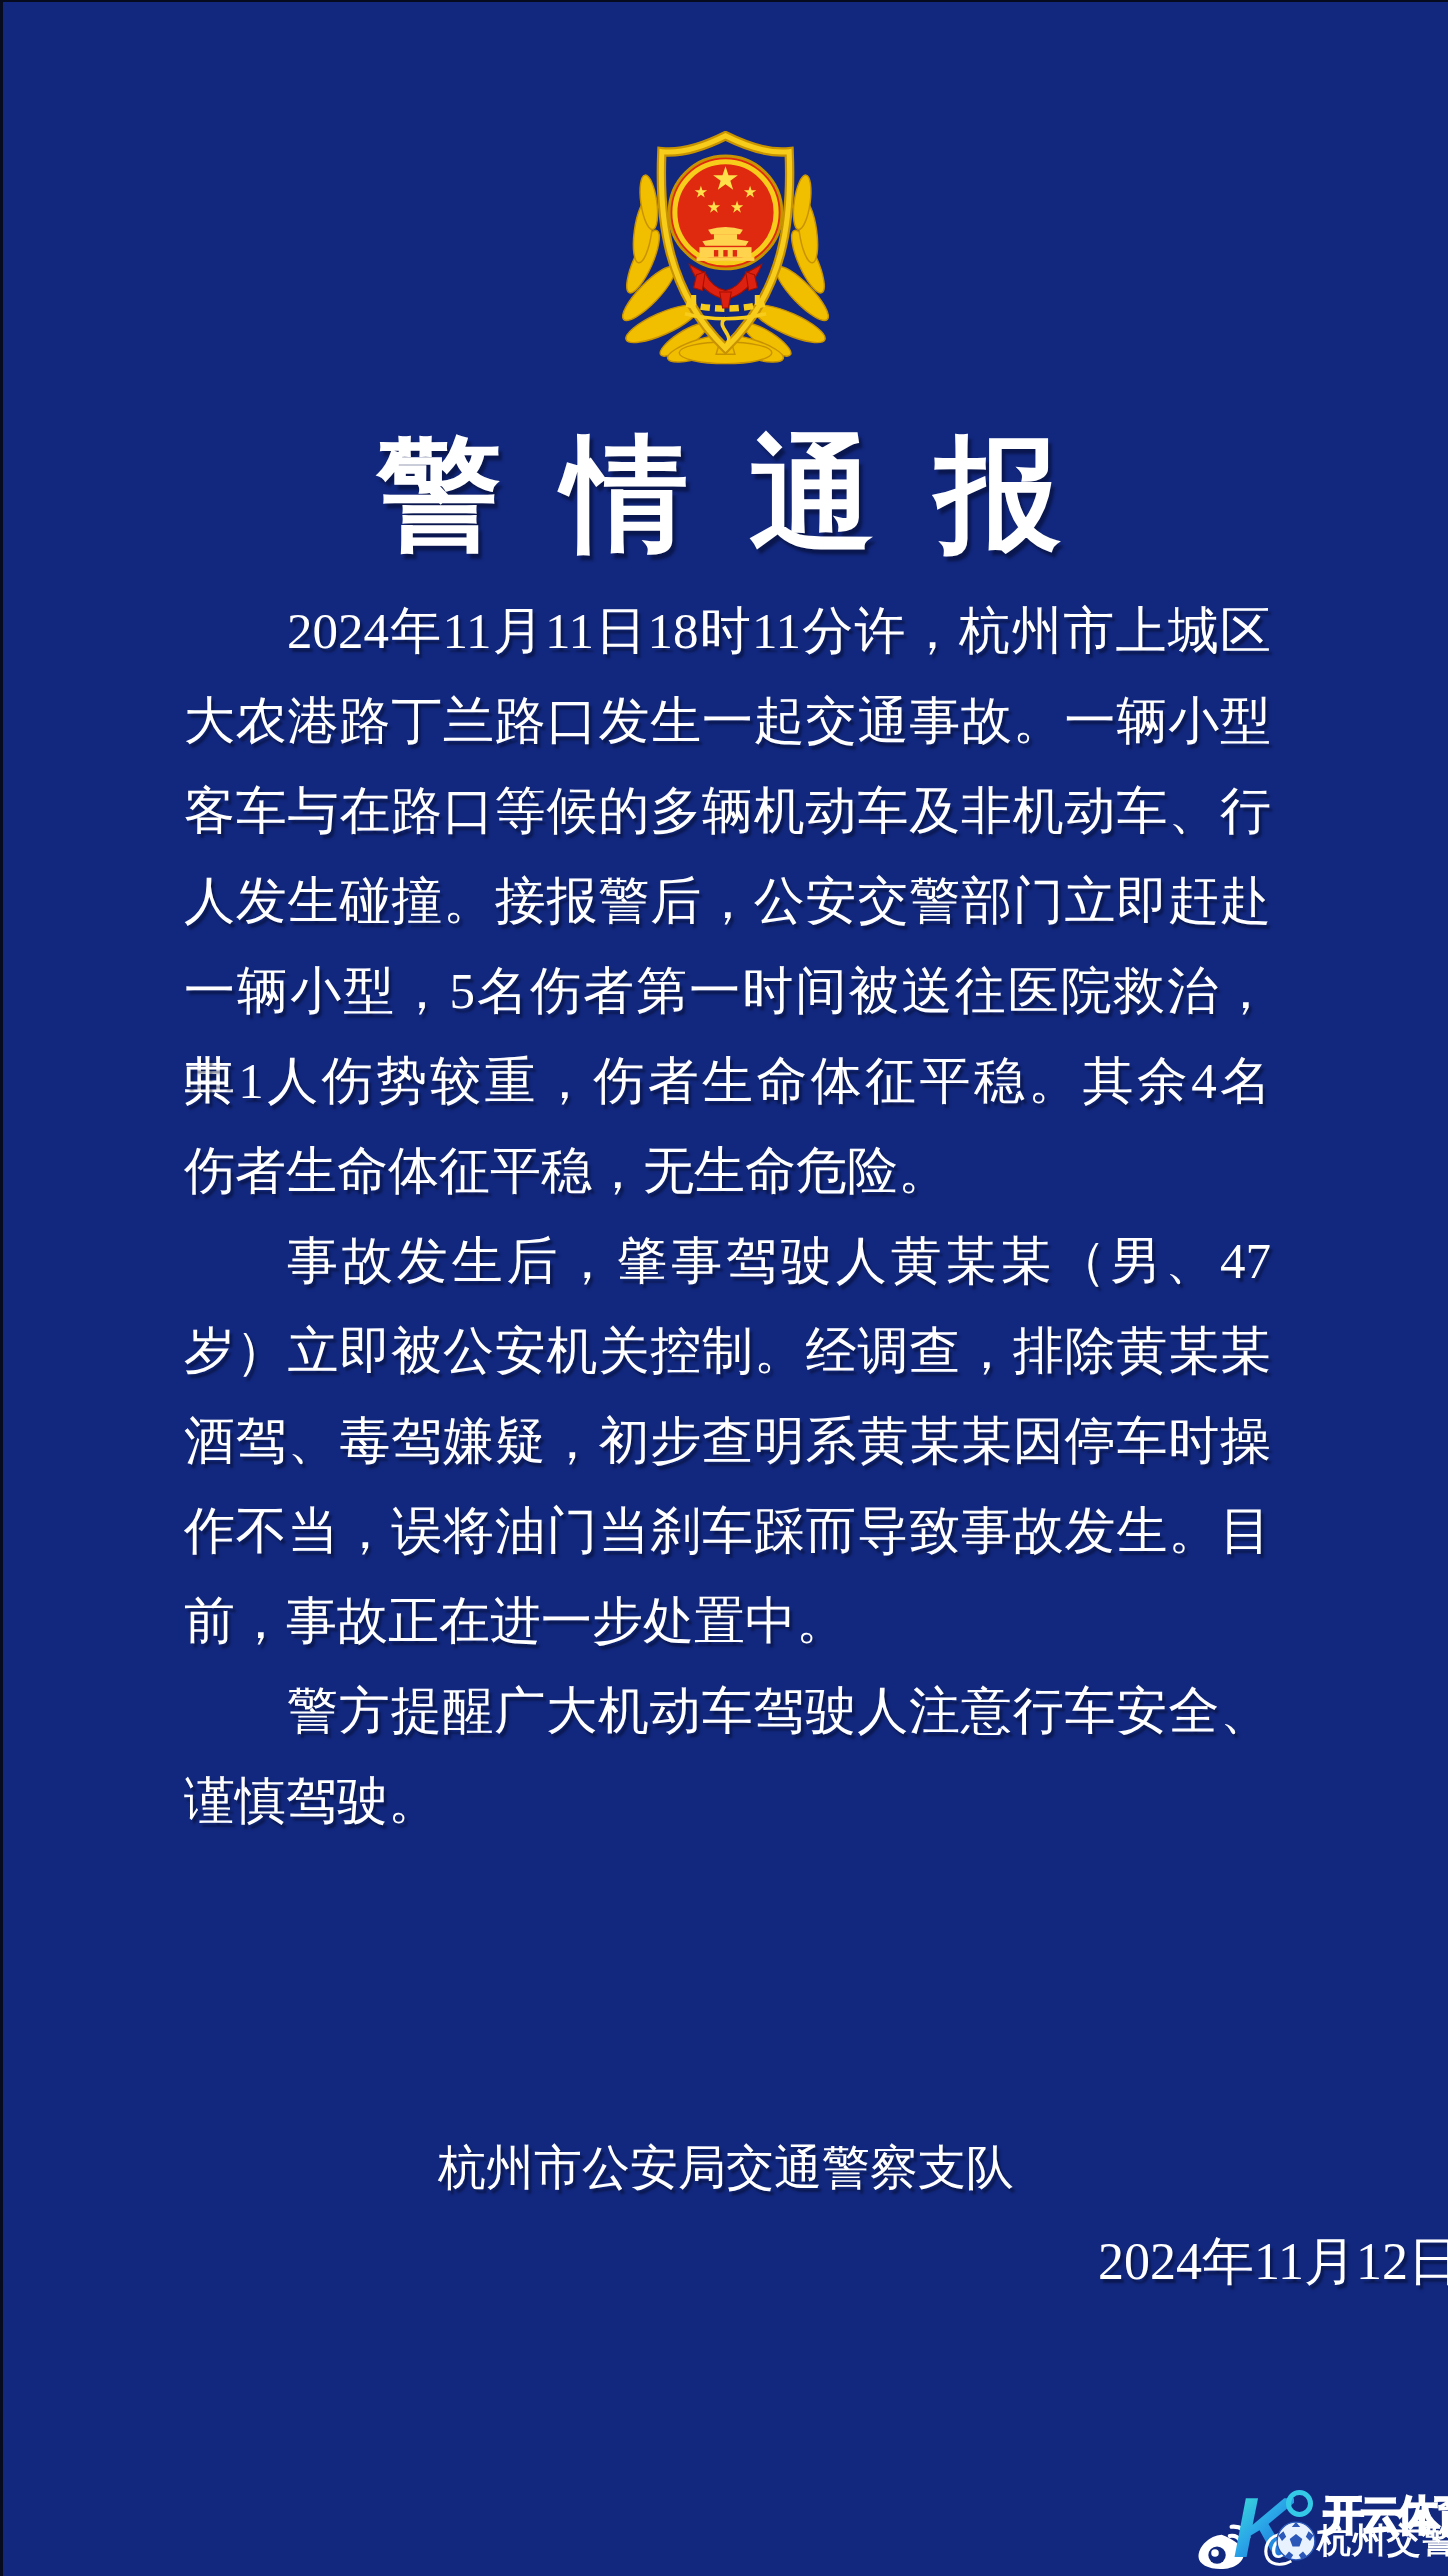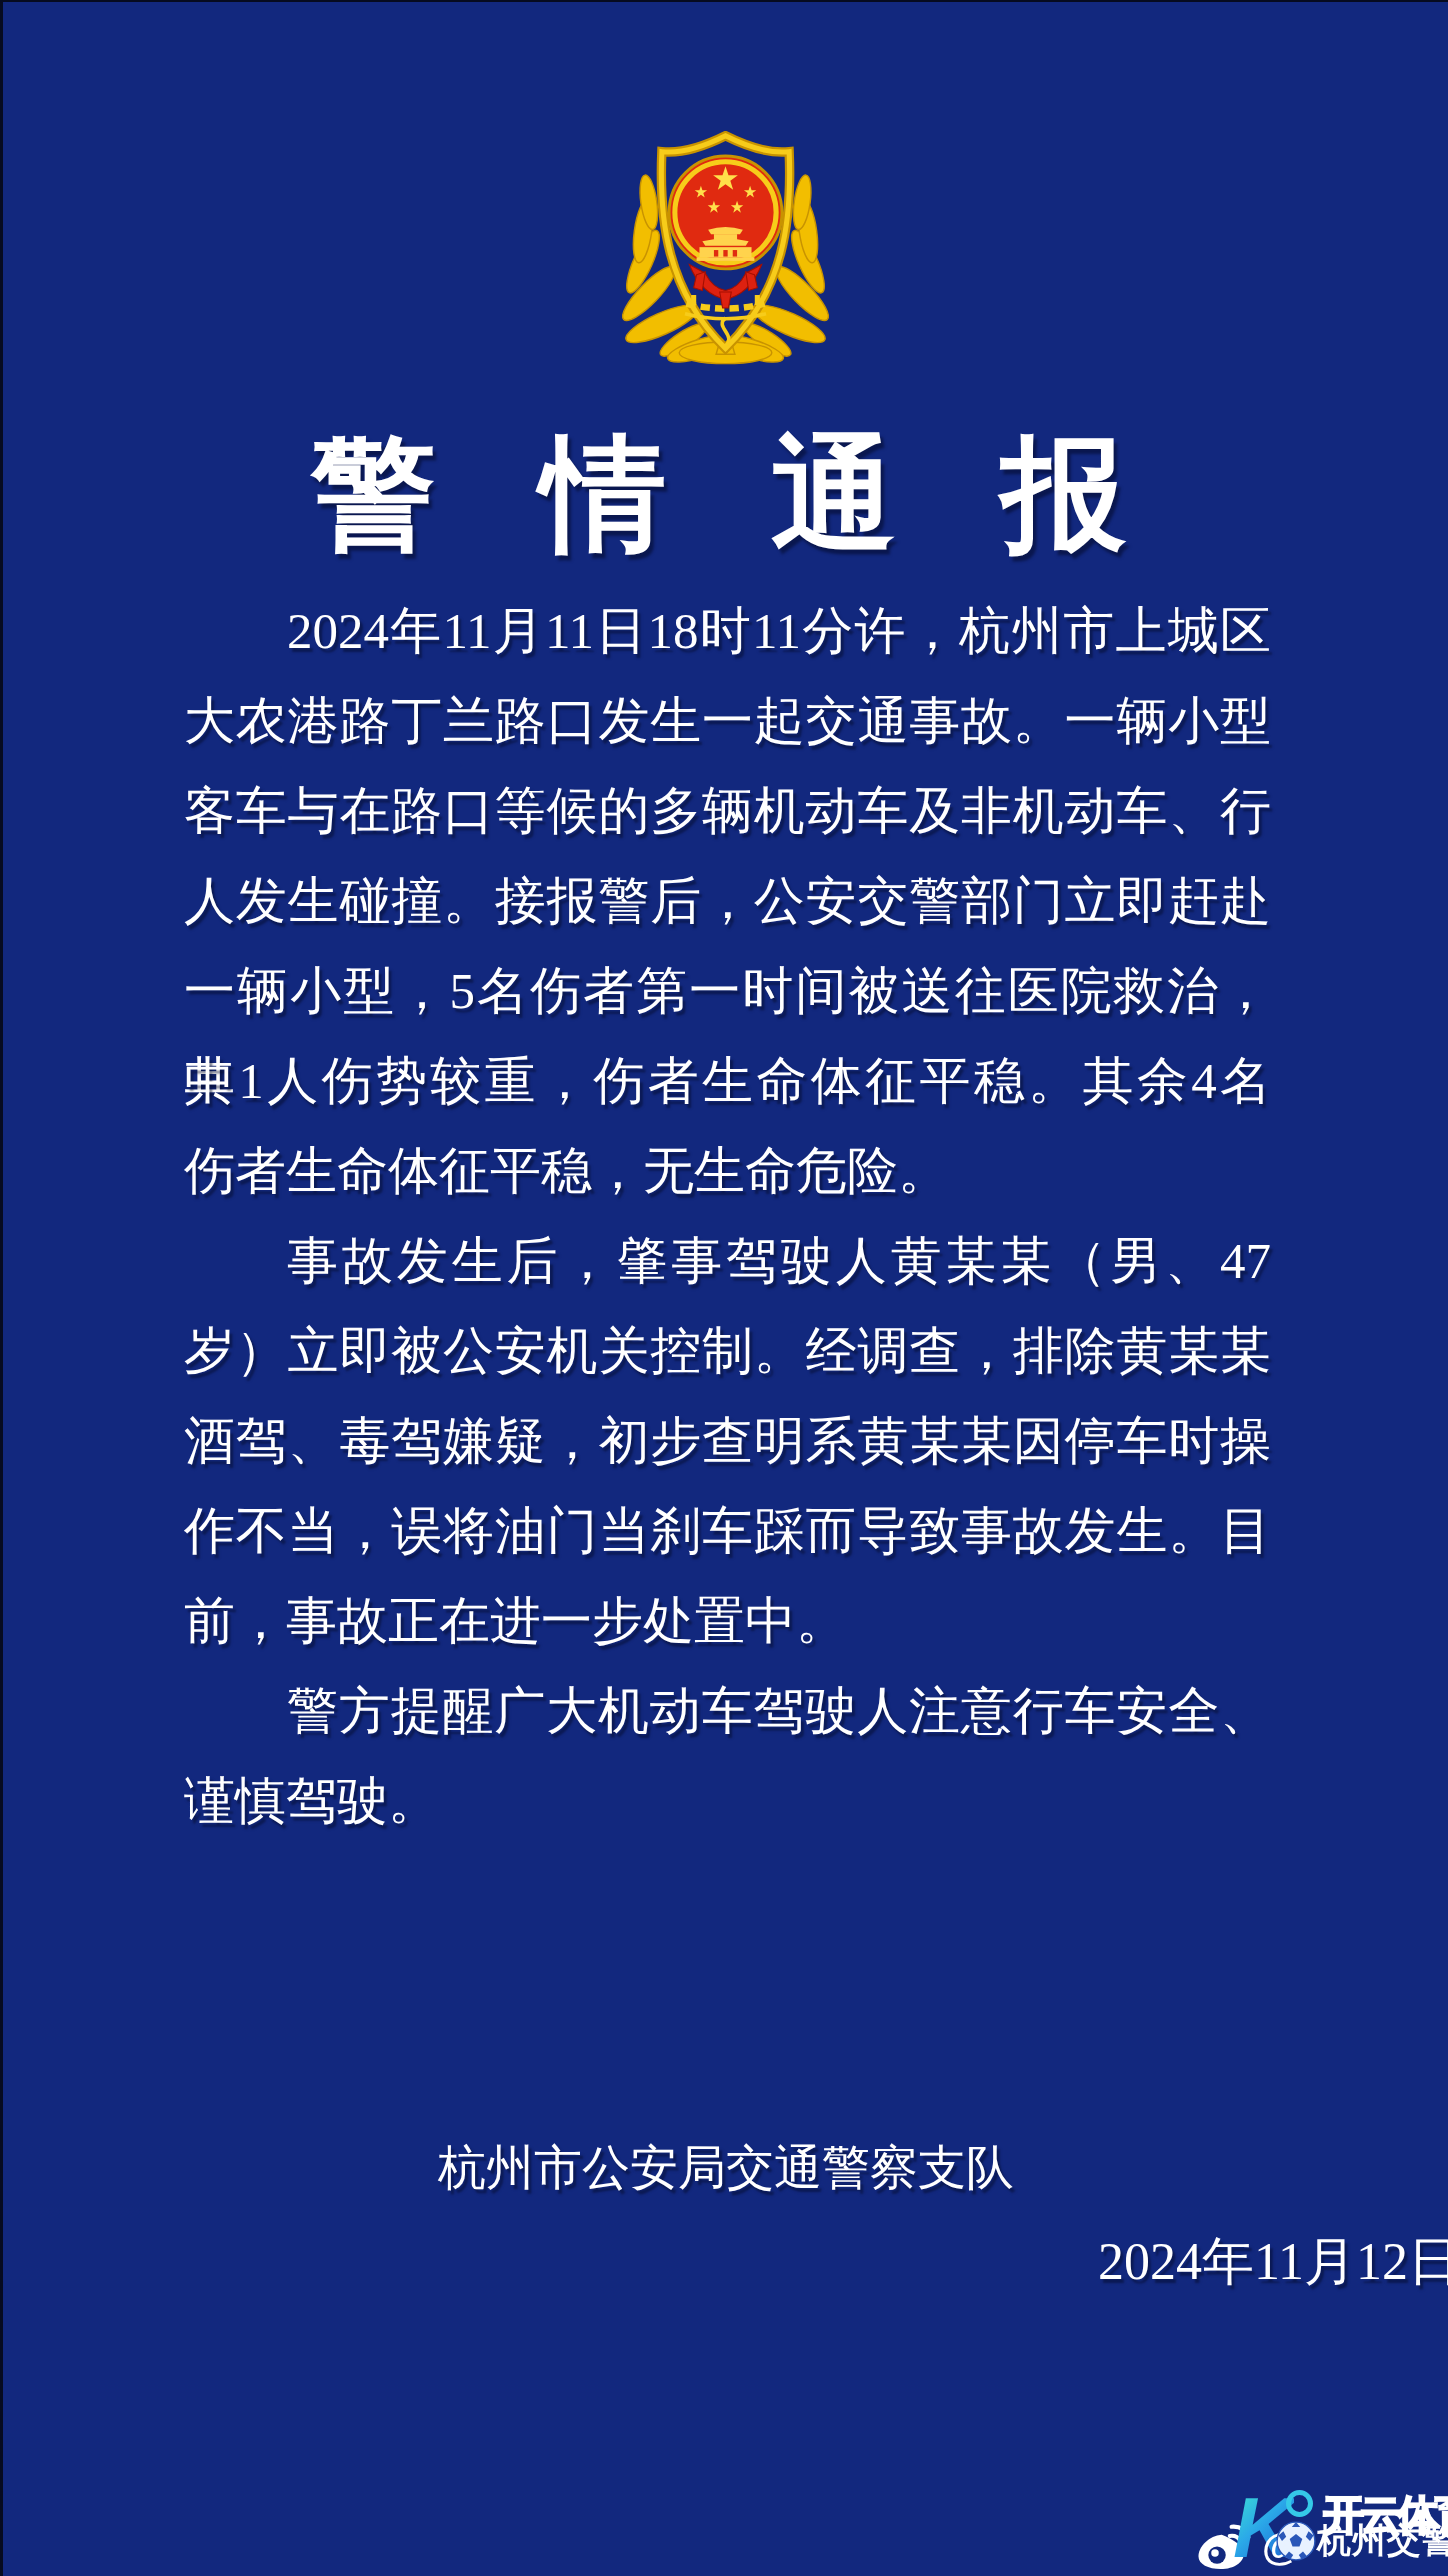--- a/index.html
+++ b/index.html
@@ -19,21 +19,20 @@
     width:217px;height:241px;
     margin-left:-109px;
   }
   .title{
     position:absolute;top:410px;left:0;width:100%;
     text-align:center;
     font-size:125px;font-weight:bold;
     letter-spacing:0.12em;
     white-space:nowrap;
     text-shadow:3.6px 5px 2.9px rgba(4,10,40,0.55);
-    font-family:Liberation Mono, monospace;
   }
   .body-text{
     position:absolute;top:584px;left:181px;width:1087px;
     font-size:51px;line-height:90px;
     text-shadow:2.9px 3.6px 2.2px rgba(4,10,40,0.5);
   }
   .line{
     text-align:justify;
     text-align-last:justify;
     text-justify:inter-character;

